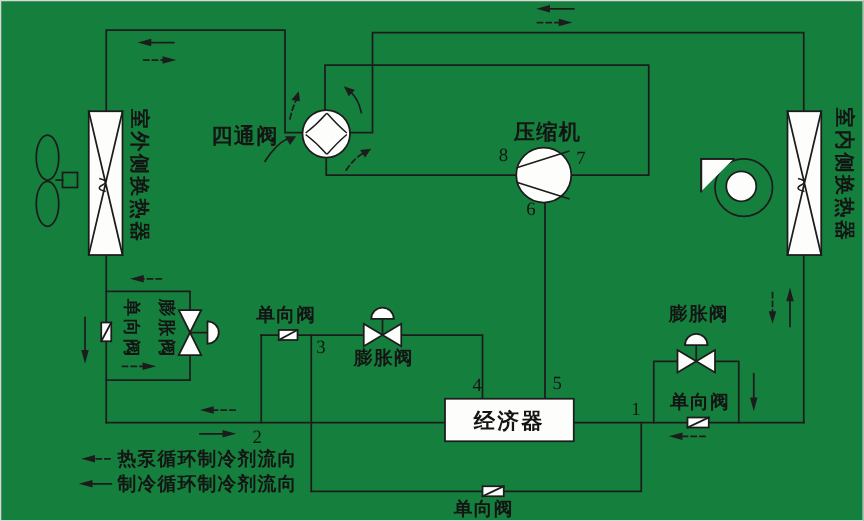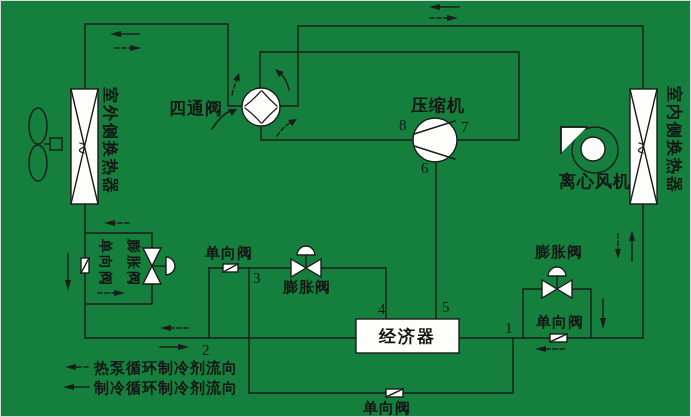--- a/index.html
+++ b/index.html
@@ -190,21 +190,20 @@
       </g>
       <g>
         <path d="M88,386 H72"></path>
         <polygon points="62,386 73,383 73,389" fill="#1c1c1c" stroke="none"></polygon>
       </g>
     </g>
   </svg>
 
   <div class="lbl" style="left:168px;top:99px;">四通阀</div>
   <div class="lbl" style="left:410px;top:96px;">压缩机</div>
-  <div class="lbl" style="left:558px;top:172px;">离心风机</div>
   <div class="lbl" style="left:355px;top:327px;width:103px;text-align:center;letter-spacing:2px;">经济器</div>
 
   <div class="vlbl" style="left:117px;top:86px;">室外侧换热器</div>
   <div class="vlbl" style="left:681px;top:85px;">室内侧换热器</div>
   <div class="vlbl small" style="left:112px;top:238px;font-size:14px;">单向阀</div>
   <div class="vlbl small" style="left:140px;top:238px;font-size:14px;">膨胀阀</div>
 
   <div class="lbl small" style="left:204px;top:244px;">单向阀</div>
   <div class="lbl small" style="left:282px;top:278px;">膨胀阀</div>
   <div class="lbl small" style="left:534px;top:243px;">膨胀阀</div>

